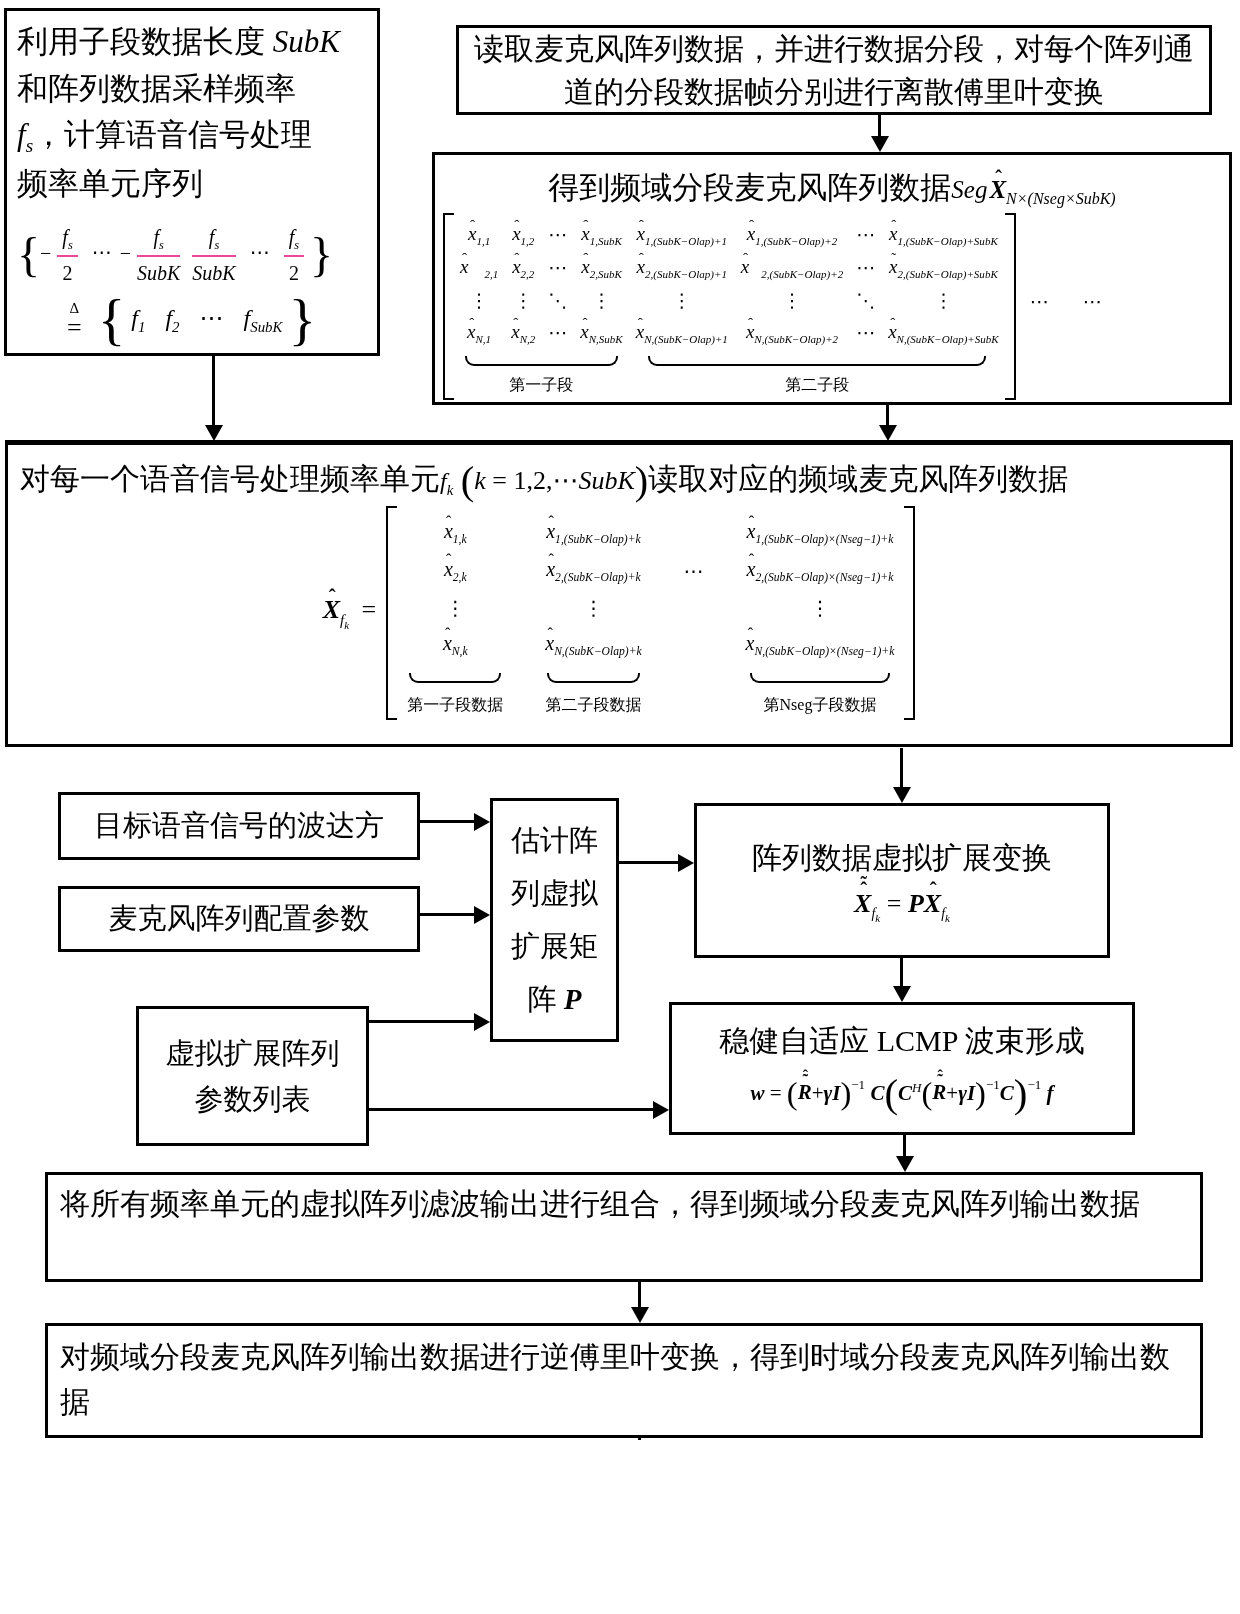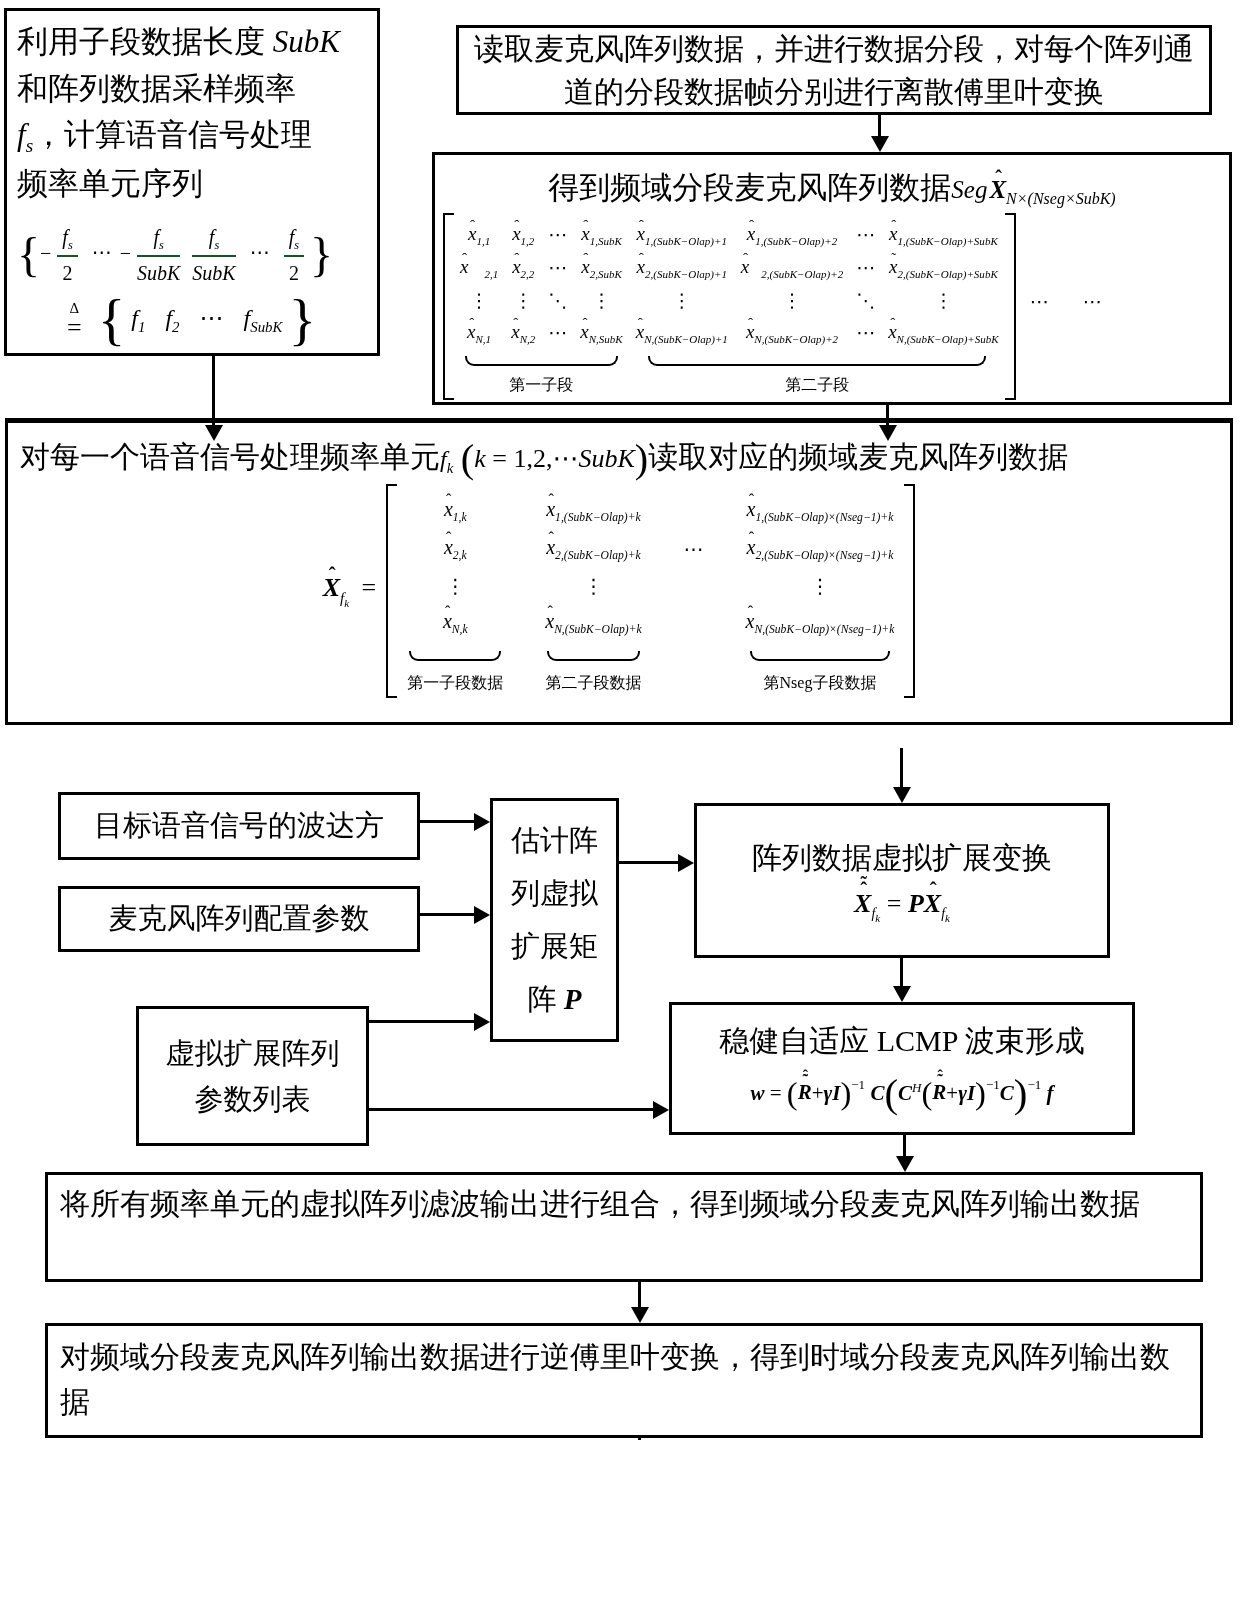--- a/index.html
+++ b/index.html
@@ -22,21 +22,21 @@
 
   
   .mi { font-style:italic; }
   .mb { font-style:italic; font-weight:bold; }
   sub { font-size:0.62em; font-style:italic; }
   .accv { position:relative; display:inline-block; font-style:italic; }
   .acc { position:absolute; top:-0.40em; left:55%; transform:translateX(-50%); font-size:0.8em;
          line-height:1; font-style:normal; }
   .acc2 { top:-0.78em; font-size:0.75em; }
   .frac { display:inline-block; text-align:center; vertical-align:middle; margin:0 6px; }
-  .frac .num { display:block; border-bottom:2px solid #14532d; padding:0 5px 1px; }
+  .frac .num { display:block; border-bottom:2px solid #ec4899; padding:0 5px 1px; }
   .frac .den { display:block; padding-top:1px; }
   .bigbrace { font-size:2.4em; font-weight:400; vertical-align:middle; line-height:0; }
   .deq { display:inline-flex; flex-direction:column; align-items:center; vertical-align:middle; margin:0 10px; }
   .deq .d { font-size:15px; line-height:1; }
   .deq .e { font-size:26px; line-height:0.9; }
   .dots { margin:0 8px; }
 
   
   .matwrap { display:flex; align-items:stretch; }
   .lbr { width:9px; border:2.5px solid #000; border-right:none; }
@@ -138,21 +138,21 @@
           <span class="mcell" style="grid-area: 4 / 5;"><span class="accv"><span class="acc">ˆ</span><span>x</span></span><sub style="font-size: 0.58em;">N,(SubK−Olap)+1</sub></span>
           <span class="mcell" style="grid-area: 4 / 6;"><span class="accv"><span class="acc">ˆ</span><span>x</span></span><sub style="font-size: 0.58em;">N,(SubK−Olap)+2</sub></span>
           <span class="mtok" style="grid-area: 4 / 7;">⋯</span>
           <span class="mcell" style="grid-area: 4 / 8;"><span class="accv"><span class="acc">ˆ</span><span>x</span></span><sub style="font-size: 0.58em;">N,(SubK−Olap)+SubK</sub></span>
         </div>
       <div class="rbr"></div>
       <div class="ctail"><span>⋯</span><span>⋯</span></div>
     </div>
   </div>
 
-  <div class="box" style="left:5px;top:418px;width:1228px;height:307px;border-width:5px 3px 3px 3px;padding:6px 12px;">
+  <div class="box" style="left:5px;top:440px;width:1228px;height:307px;border-width:5px 3px 3px 3px;padding:6px 12px;">
     <div style="font-size:30px;margin-top:6px;white-space:nowrap;">
       <span>对每一个语音信号处理频率单元</span><span style="font-size:24px;"><i>f</i><sub>k</sub></span>
       <span style="font-size:26px;"><span class="p1">(</span><i>k</i> <span>= 1,2,</span><span>⋯</span><i>SubK</i><span class="p1">)</span></span><span>读取对应的频域麦克风阵列数据</span>
     </div>
     <div style="display:flex;justify-content:center;align-items:center;margin-top:2px;">
       <div style="font-size:26px;margin-right:10px;white-space:nowrap;">
         <span class="accv mb"><span class="acc">ˆ</span><span>X</span></span><sub style="font-size:15px;"><span>f</span><sub style="font-size:11px;">k</sub></sub>
         <span style="margin-left:6px;">=</span>
       </div>
       <div class="matwrap">

